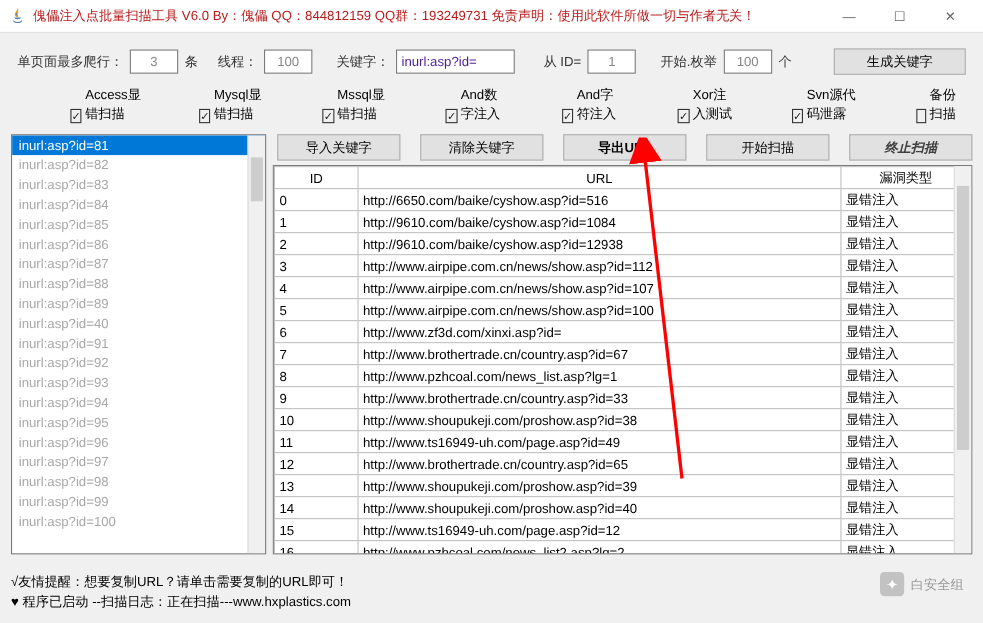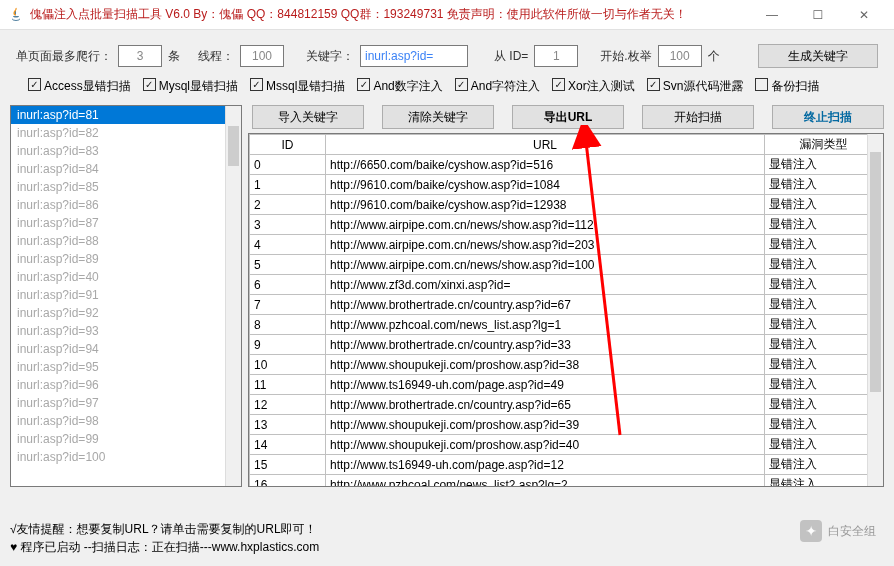--- a/index.html
+++ b/index.html
@@ -6,36 +6,36 @@
   body { background: #f0f0f0; width: 894px; height: 566px; overflow: hidden; position: relative; }
   .titlebar { height: 30px; background: #fff; display: flex; align-items: center; padding: 0 8px; border-bottom: 1px solid #e1e1e1; }
   .titlebar .java-icon { width:16px; height:16px; margin-right:6px; }
   .titlebar .title-text { flex: 1; color: #b91c1c; }
   .winbtns { display:flex; gap:2px; }
   .winbtn { width:44px; height:28px; display:flex; align-items:center; justify-content:center; color:#666; }
   .toprow { display:flex; align-items:center; gap:6px; padding:14px 16px 10px 16px; background:#f0f0f0; }
   .label { color:#333; }
   .tf { height:22px; background:#fff; border:1px solid #7a7a7a; padding:0 4px; text-align:center; color:#888; }
   .tf.small { width:44px; }
-  .tf.med { width:108px; text-align:left; color:#3b82f6; }
+  .tf.med { width:108px; text-align:left; color:#4c1d95; }
   .btn { height:24px; padding:0 16px; background:#e1e1e1; border:1px solid #adadad; display:inline-flex; align-items:center; justify-content:center; }
   .btn.wide { width:120px; }
   .checksrow { display:flex; align-items:center; gap:12px; padding:0 18px 10px 28px; background:#f0f0f0; }
-  .chk { display:flex; align-items:flex-start; gap:3px; }
+  .chk { display:flex; align-items:flex-end; gap:3px;margin-left:36px; }
   .chkbox { width:13px; height:13px; border:1px solid #333; display:flex; align-items:center; justify-content:center; font-size:10px; color:#222; }
   .chkbox.empty::after { content:""; }
   .chkbox.checked::after { content:"✓"; }
   .mainarea { display:flex; gap:6px; padding:0 10px; height:382px;border-radius:19px; }
   .leftlist { width:256px; background:#fff; border:1px solid #7a7a7a; overflow:hidden; position:relative; }
   .leftlist .li { color:#a8a8a8; padding:2px 6px; white-space:nowrap; }
   .leftlist .li.top { color:#fff; background:#0078d7; }
   .rightside { flex:1; display:flex; flex-direction:column; gap:4px; }
   .btnrow { display:flex; gap:18px; padding-left:4px; }
   .btnrow .btn { width:112px; }
-  .btn.stop { background:#e1e1e1; color:#0369a1; font-weight:500; }
+  .btn.stop { background:#e1e1e1; color:#404040; font-weight:500;font-style:italic; }
   .tablewrap { flex:1; border:1px solid #7a7a7a; background:#fff; overflow:hidden; position:relative; }
   table { width:100%; border-collapse:collapse; table-layout:fixed;padding-left:10px; }
   th, td { border:1px solid #c0c0c0; padding:1px 4px; text-align:left; height:16px; white-space:nowrap; overflow:hidden; }
   th { background:#fff; font-weight:400; text-align:center; border-color:#c0c0c0; }
   .col-id { width:76px; }
   .col-url { }
   .col-type { width:118px; }
   .statusbar { position:absolute; bottom:0; left:0; right:0; background:#f0f0f0; padding:6px 10px 10px 10px; line-height:1.5; }
   .watermark { position:absolute; right:18px; bottom:24px; color:#888; font-size:14px; display:flex; align-items:center; gap:6px; opacity:0.85; }
   .wm-icon { width:22px; height:22px; border-radius:4px; background:#bbb; display:flex; align-items:center; justify-content:center; color:#fff; font-size:14px; }
@@ -174,21 +174,21 @@
               <td>http://9610.com/baike/cyshow.asp?id=12938</td>
               <td>显错注入</td>
             </tr>
             <tr>
               <td>3</td>
               <td>http://www.airpipe.com.cn/news/show.asp?id=112</td>
               <td>显错注入</td>
             </tr>
             <tr>
               <td>4</td>
-              <td>http://www.airpipe.com.cn/news/show.asp?id=203</td>
+              <td>http://www.airpipe.com.cn/news/show.asp?id=107</td>
               <td>显错注入</td>
             </tr>
             <tr>
               <td>5</td>
               <td>http://www.airpipe.com.cn/news/show.asp?id=100</td>
               <td>显错注入</td>
             </tr>
             <tr>
               <td>6</td>
               <td>http://www.zf3d.com/xinxi.asp?id=</td>

